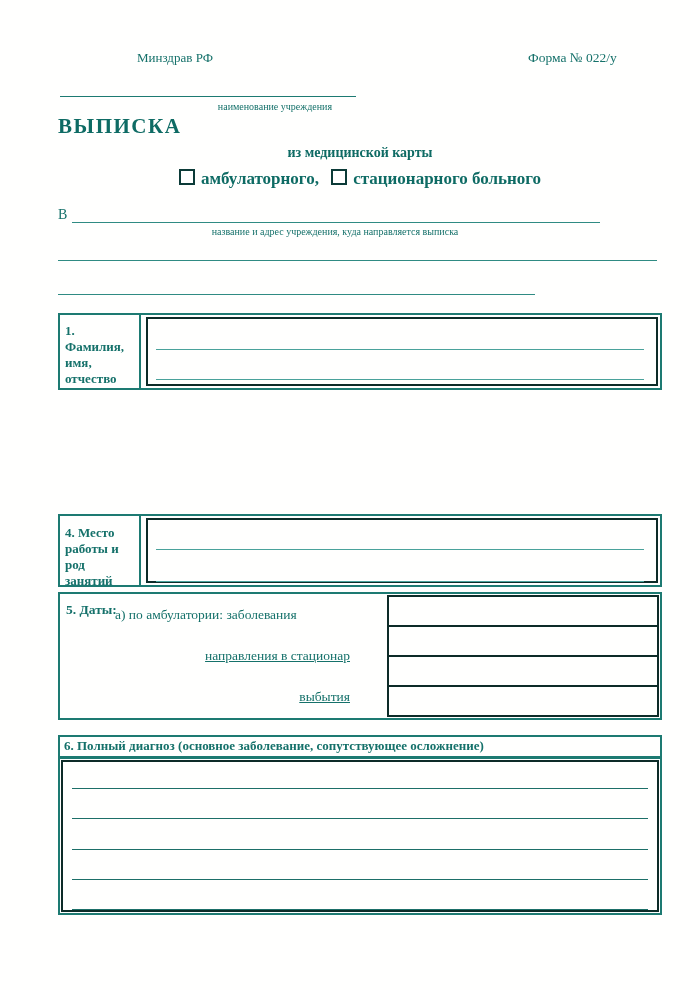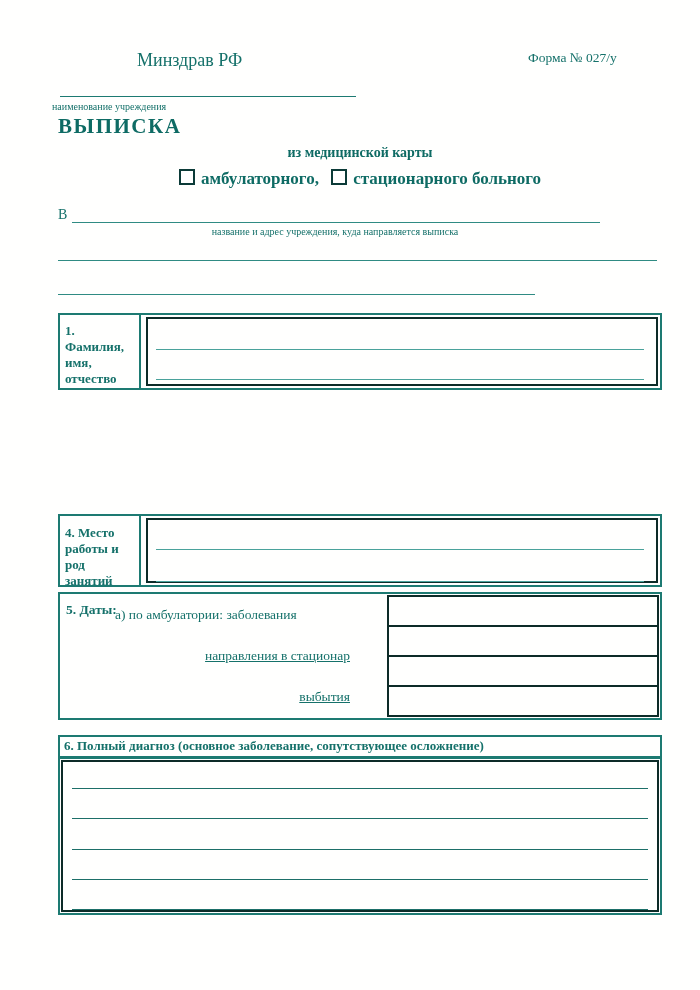--- a/index.html
+++ b/index.html
@@ -3,24 +3,24 @@
 <meta charset="utf-8">
 <style>
   html,body{margin:0;padding:0;background:#ffffff;}
   .page{
     position:relative;width:700px;height:990px;background:#fffffe;
     font-family:"Liberation Serif","DejaVu Serif",serif;
     color:#15716a;overflow:hidden;
   }
   .abs{position:absolute;}
   
-  .ministry{left:137px;top:50px;font-size:18px;}
+  .ministry{left:137px;top:50px;font-size:13px;}
   .form-number{left:528px;top:50px;font-size:13.5px;}
   .inst-line{left:60px;top:82px;width:296px;height:14px;border-bottom:1.5px solid #1d7a72;}
-  .inst-caption{left:52px;top:101px;width:296px;text-align:left;font-size:10px;}
+  .inst-caption{left:36px;top:101px;width:296px;text-align:right;font-size:10px;}
   
   .title-main{left:58px;top:114px;width:604px;font-size:21px;font-weight:bold;letter-spacing:1.5px;color:#0e6b64;}
   .title-sub{left:58px;top:145px;width:604px;text-align:center;font-size:14px;font-weight:bold;color:#0e6b64;}
   .title-type{left:58px;top:169px;width:604px;text-align:center;font-size:17px;font-weight:bold;color:#0e6b64;}
   .chk{display:inline-block;width:12px;height:12px;border:2px solid #0c3b38;background:#fff;margin:0 6px -1px 0;}
   .chk2{margin-left:8px;}
   
   .dest-row{left:58px;top:204px;width:542px;height:19px;display:flex;align-items:flex-end;font-size:14px;}
   .dest-prefix{flex:0 0 auto;padding-right:5px;}
   .dest-fill{flex:1 1 auto;border-bottom:1.5px solid #2f8b83;height:17px;}
@@ -55,21 +55,21 @@
   .r6-box{top:757px;left:58px;width:604px;height:158px;border:2px solid #1d7a72;box-sizing:border-box;background:#fffffe;}
   .r6-inner{position:absolute;left:1px;right:1px;top:1px;bottom:1px;border:2px solid #0d2b28;}
   .rule{position:absolute;left:9px;right:9px;height:0;border-bottom:1.6px solid #1d6f68;}
 </style>
 </head>
 <body>
 
 <div class="page">
 
   <div class="abs ministry">Минздрав РФ</div>
-  <div class="abs form-number">Форма № 027/у</div>
+  <div class="abs form-number">Форма № 022/у</div>
   <div class="abs inst-line"></div>
   <div class="abs inst-caption">наименование учреждения</div>
 
   <div class="abs title-main">ВЫПИСКА</div>
   <div class="abs title-sub">из медицинской карты</div>
   <div class="abs title-type">
     <span class="chk"></span><span>амбулаторного,</span>
     <span class="chk chk2"></span><span>стационарного больного</span>
   </div>
 

